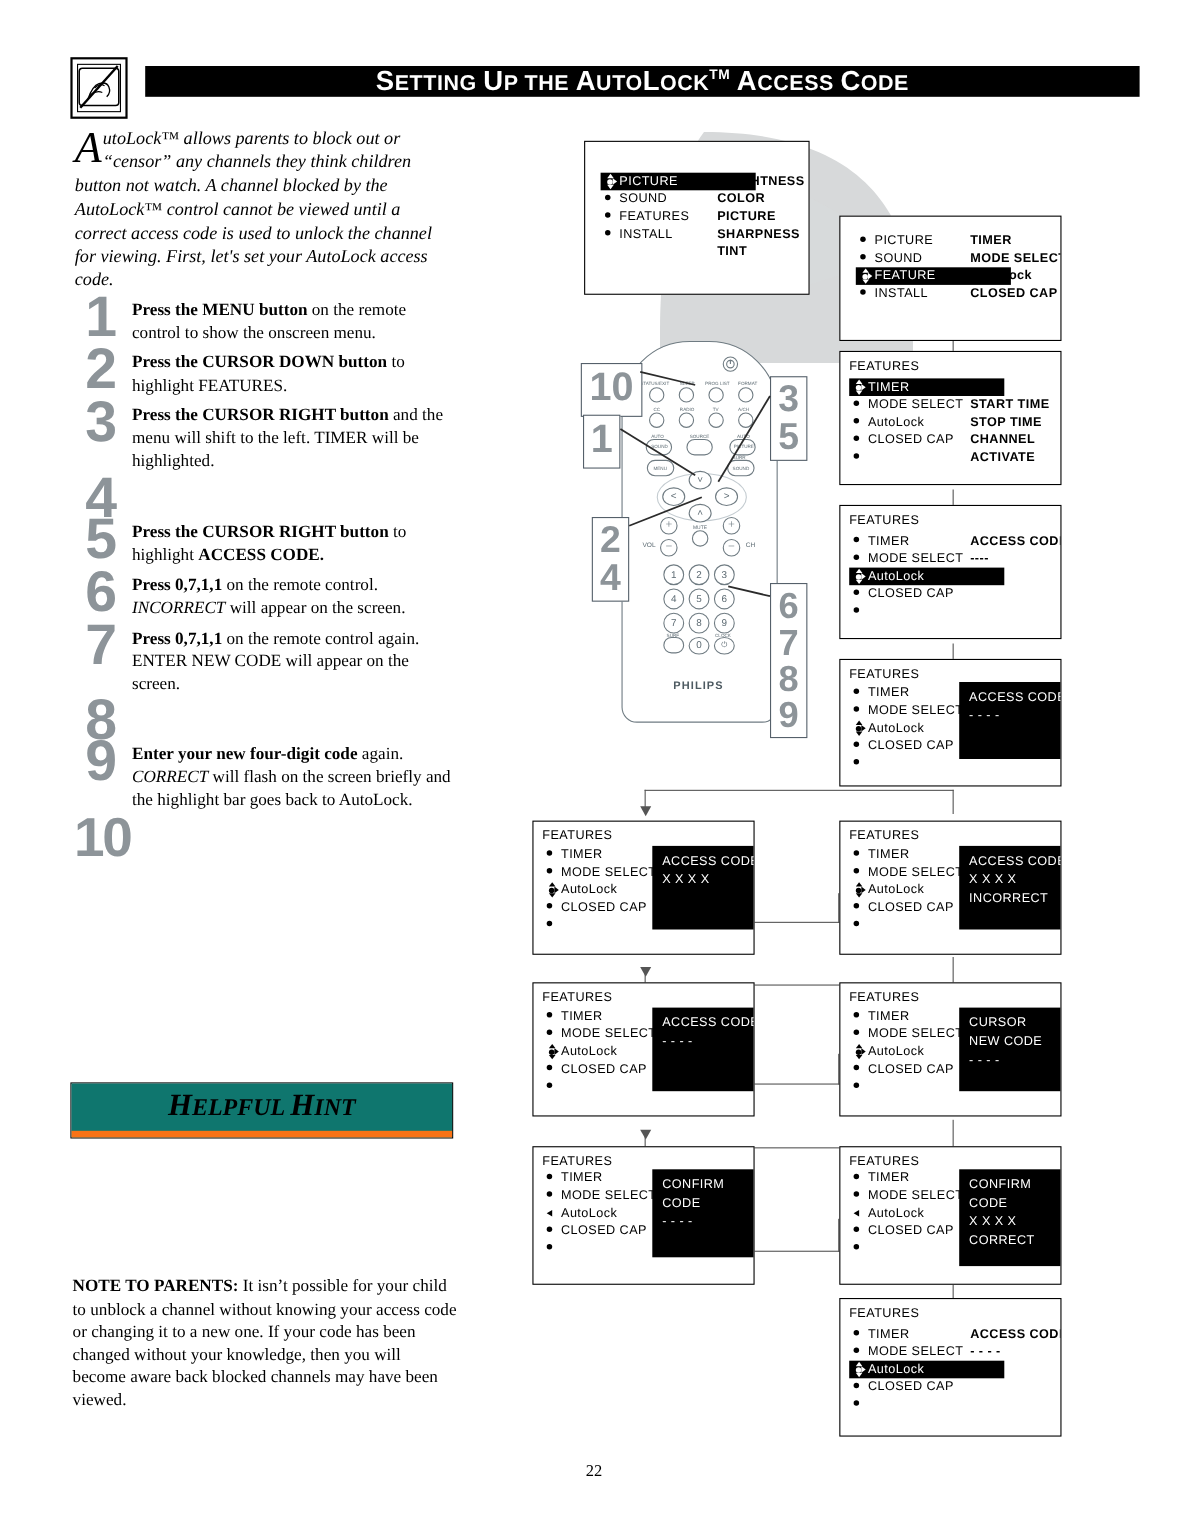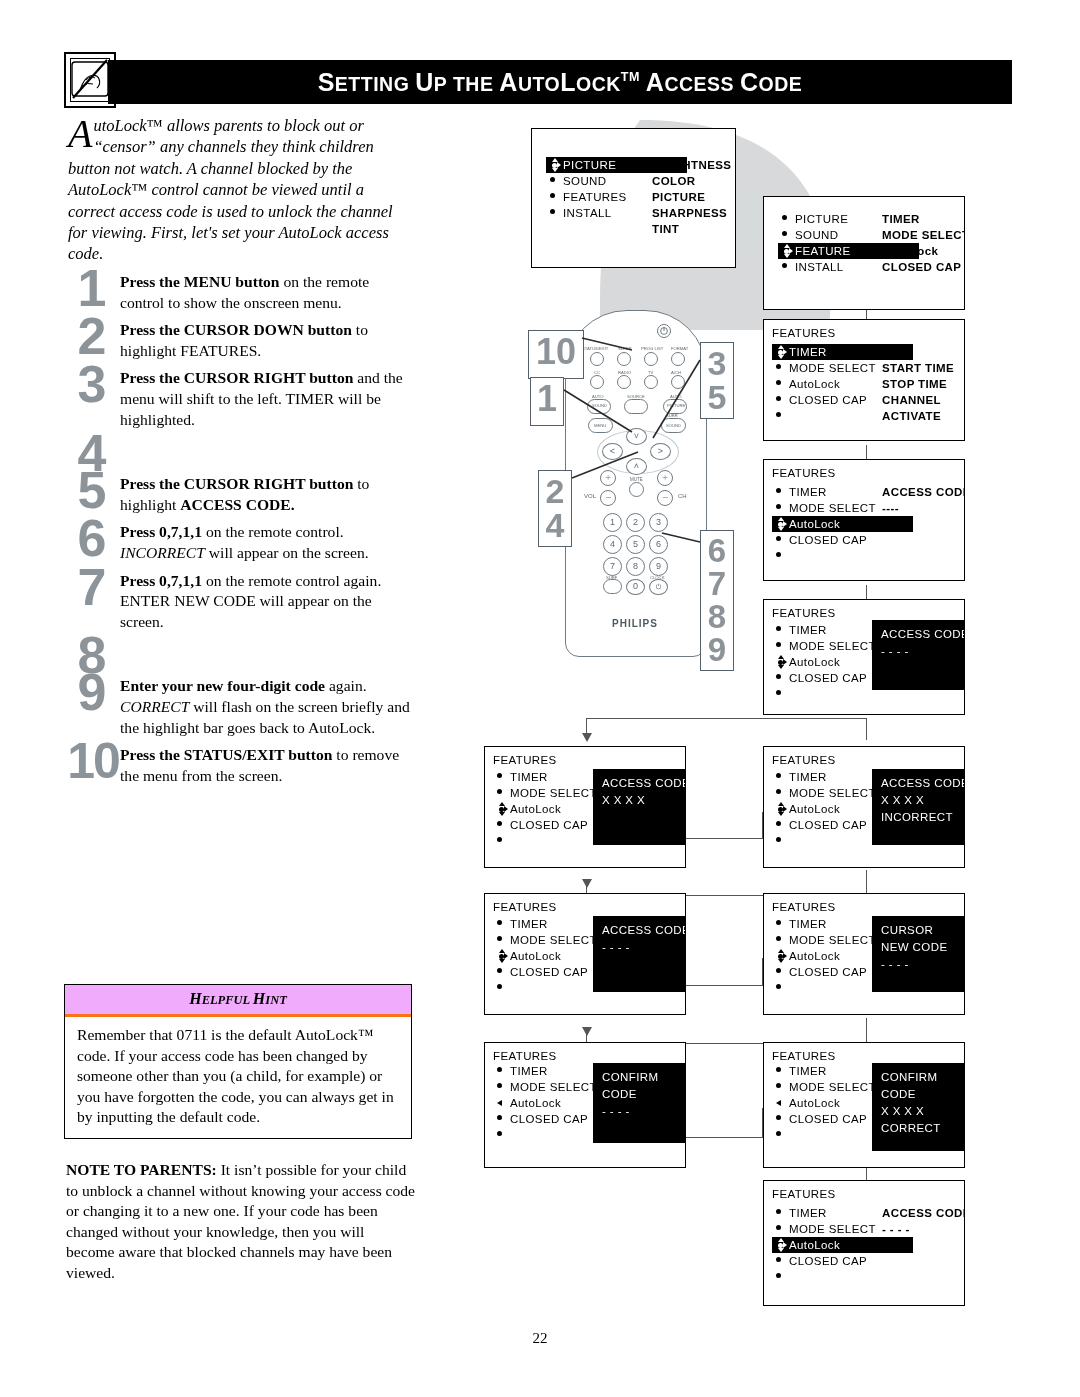--- a/index.html
+++ b/index.html
@@ -5,21 +5,21 @@
   html,body{margin:0;padding:0;background:#fff;}
   body{width:1080px;height:1397px;position:relative;
        font-family:"Liberation Serif", serif;color:#000;}
   .page{position:absolute;left:0;top:0;width:1080px;height:1397px;}
 
   
   .hdr-icon{position:absolute;left:64px;top:52px;width:52px;height:56px;
             border:2px solid #000;background:#fff;box-sizing:border-box;}
   .hdr-icon .inner{position:absolute;left:4px;top:4px;right:4px;bottom:4px;
             border:1px solid #000;}
-  .hdr-bar{position:absolute;left:108px;top:60px;width:904px;height:44px;
+  .hdr-bar{position:absolute;left:132px;top:60px;width:904px;height:28px;
            background:#000;color:#fff;}
   .hdr-bar .t{position:absolute;left:0;right:0;top:50%;transform:translateY(-50%);
            text-align:center;font-weight:bold;font-size:25px;letter-spacing:.5px;
            font-family:"Liberation Sans", sans-serif;}
   .sc{font-size:.78em;}
   .sup{font-size:.5em;vertical-align:super;}
 
   
   .intro{position:absolute;left:68px;top:115px;width:340px;
          font-style:italic;font-size:16.5px;line-height:21.4px;text-align:left;}
@@ -32,22 +32,22 @@
              font-family:"Liberation Sans",sans-serif;font-weight:bold;
              font-size:52px;line-height:52px;color:#8d9499;}
   .step.two-digit .num{font-size:50px;letter-spacing:-2px;left:-6px;width:62px;}
   .step .txt{margin-left:52px;font-size:15.6px;line-height:20.6px;}
   .step b{font-weight:bold;}
   .step i{font-style:italic;}
 
   
   .hint{position:absolute;left:64px;top:984px;width:348px;border:1px solid #000;
         background:#fff;box-sizing:border-box;}
-  .hint-hd{background:#f0abfc;border-bottom:3px solid #f97316;text-align:center;
-           font-style:italic;font-weight:bold;font-size:16px;padding:5px 0 6px;}
+  .hint-hd{background:#0f766e;border-bottom:6px solid #f97316;text-align:center;
+           font-style:italic;font-weight:bold;font-size:28px;padding:5px 0 6px;}
   .hint-bd{padding:8px 10px 10px 12px;font-size:15.6px;line-height:20.5px;}
 
   .note{position:absolute;left:66px;top:1160px;width:350px;
         font-size:15.6px;line-height:20.6px;}
   .note b{font-weight:bold;}
 
   .pageno{position:absolute;left:0;top:1330px;width:1080px;text-align:center;
           font-size:15px;font-family:"Liberation Serif",serif;}
 
   
@@ -178,33 +178,31 @@
       </div>
       <div class="step">
         <span class="num">8</span>
       </div>
       <div class="step">
         <span class="num">9</span>
         <div class="txt"><b>Enter your new four-digit code</b><span> again. </span><i>CORRECT</i><span> will flash on the screen briefly and the highlight bar goes back to AutoLock.</span></div>
       </div>
       <div class="step two-digit">
         <span class="num">10</span>
-        <div class="txt"><b>Press the STATUS/EXIT button</b><span> to remove the menu from the screen.</span></div>
       </div>
     </div>
 
   <div class="hint">
     <div class="hint-hd">
       <span>H</span><span class="sc">ELPFUL </span><span>H</span><span class="sc">INT</span>
     </div>
-    <div class="hint-bd">Remember that 0711 is the default AutoLock™ code.  If your access code has been changed by someone other than you (a child, for example) or you have forgotten the code, you can always get in by inputting the default code.</div>
   </div>
 
   <div class="note">
-    <b>NOTE TO PARENTS:</b><span> It isn’t possible for your child to unblock a channel without knowing your access code or changing it to a new one.  If your code has been changed without your knowledge,  then you will become aware that blocked channels may have been viewed.</span>
+    <b>NOTE TO PARENTS:</b><span> It isn’t possible for your child to unblock a channel without knowing your access code or changing it to a new one.  If your code has been changed without your knowledge,  then you will become aware back blocked channels may have been viewed.</span>
   </div>
 
   <div class="pageno">22</div>
 
   <svg class="grey-blob" style="left:600px;top:120px;width:260px;height:210px;background:none;">
     <path d="M40,0 C170,0 220,60 230,140 L230,210 L0,210 L0,180 C0,120 10,40 40,0 Z" fill="#d7d9da"></path>
   </svg>
 
   <div>
 

